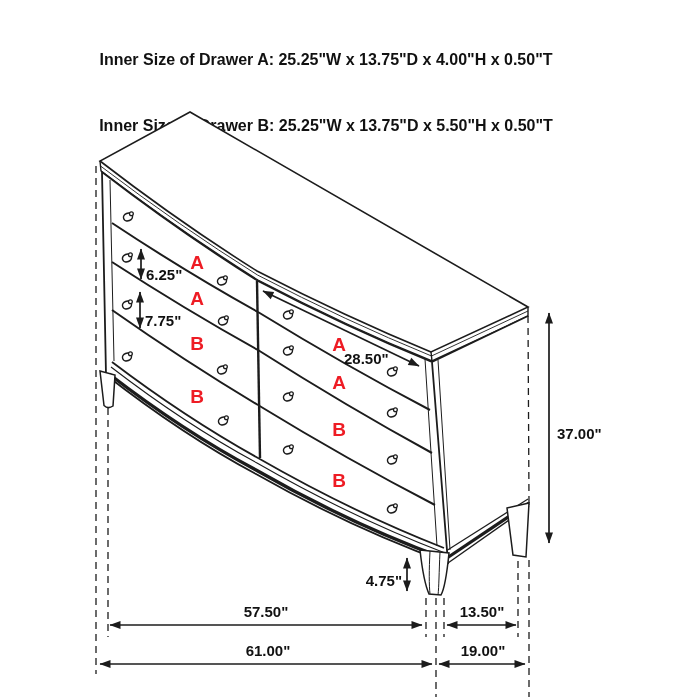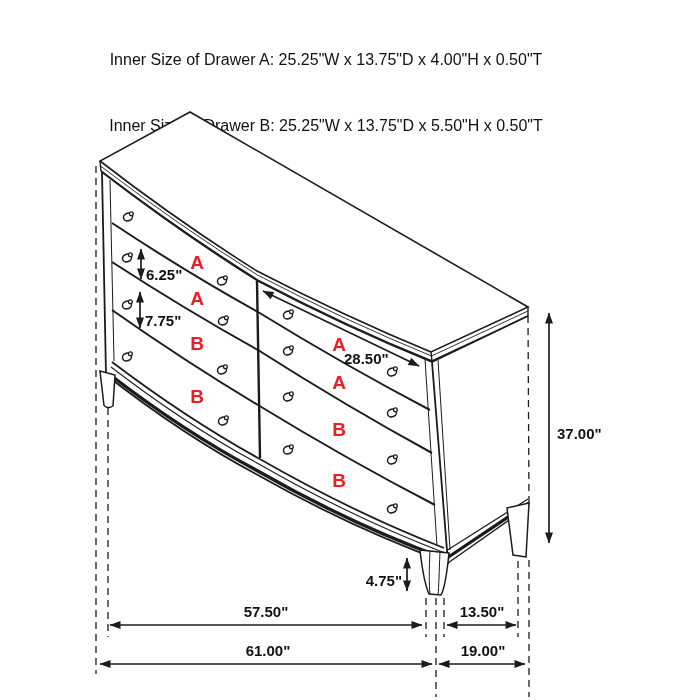--- a/index.html
+++ b/index.html
@@ -1,19 +1,19 @@
 <!DOCTYPE html>
 <html style="--label-red: #ee1c24;"><head>
 <meta charset="utf-8">
 <style>
   html,body{margin:0;padding:0;background:#ffffff;}
   .canvas{position:relative;width:700px;height:700px;background:#ffffff;overflow:hidden;
           font-family:"Liberation Sans",sans-serif;}
   .title{position:absolute;top:5px;left:0;width:652px;text-align:center;
-         font-size:16px;font-weight:normal;color:#111;line-height:22px;white-space:pre;}
+         font-size:16px;font-weight:bold;color:#111;line-height:22px;white-space:pre;}
   svg{position:absolute;top:0;left:0;}
   svg text{font-family:"Liberation Sans",sans-serif;font-weight:bold;fill:#111;}
   .dim-text{font-size:15px;}
   .drawer-label{font-size:19px;fill:var(--label-red,#ee1c24);text-anchor:middle;}
   .ln{stroke:#1c1c1c;fill:none;}
   .fillw{fill:#ffffff;}
   .dash{stroke:#1c1c1c;fill:none;stroke-width:1.3;stroke-dasharray:7 5;}
   .dim{stroke:#1c1c1c;fill:none;stroke-width:1.7;}
 </style>
 </head>

